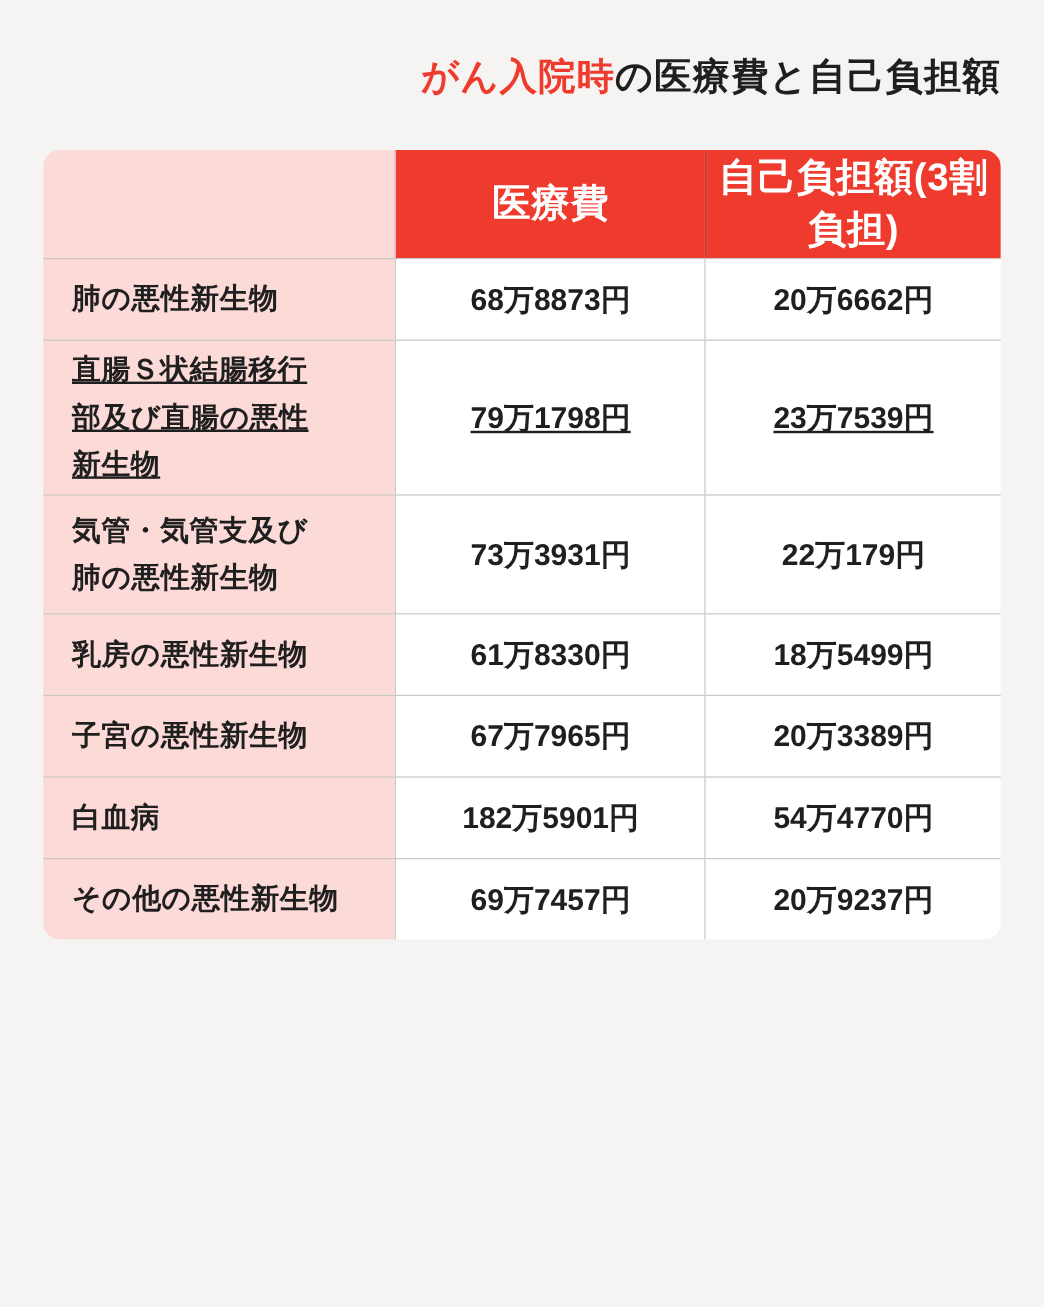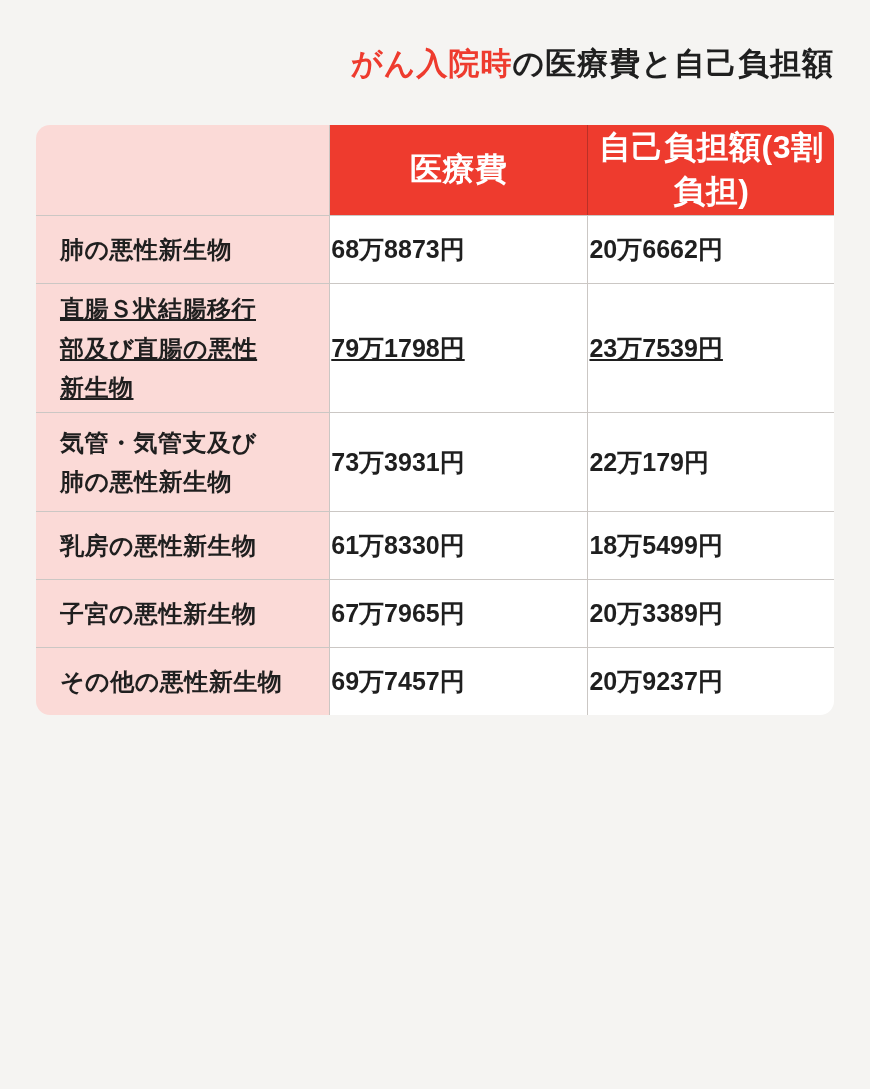--- a/index.html
+++ b/index.html
@@ -60,20 +60,21 @@
     background: #FBDAD7;
   }
   thead th.col-self { border-left: 1px solid rgba(90, 30, 25, 0.35); }
   thead th.col-med  { border-left: 1px solid #CBC7C4; }
 
   tbody td {
     background: #ffffff;
     border-top: 1px solid #CBC7C4;
     font-size: 25px;
     font-weight: bold;
+    text-align: center;
     vertical-align: middle;
     color: #1F1F1F;
   }
   tbody td.label {
     background: #FBDAD7;
     text-align: left;
     padding-left: 24px;
     padding-right: 6px;
     font-size: 24px;
     letter-spacing: 0.5px;
@@ -133,20 +134,25 @@
           <td class="label">乳房の悪性新生物</td>
           <td>61万8330円</td>
           <td>18万5499円</td>
         </tr>
         <tr class="h1">
           <td class="label">子宮の悪性新生物</td>
           <td>67万7965円</td>
           <td>20万3389円</td>
         </tr>
         <tr class="h1">
+          <td class="label">白血病</td>
+          <td>182万5901円</td>
+          <td>54万4770円</td>
+        </tr>
+        <tr class="h1">
           <td class="label">その他の悪性新生物</td>
           <td>69万7457円</td>
           <td>20万9237円</td>
         </tr>
       </tbody>
     </table>
   </div>
 
 
 </div>

